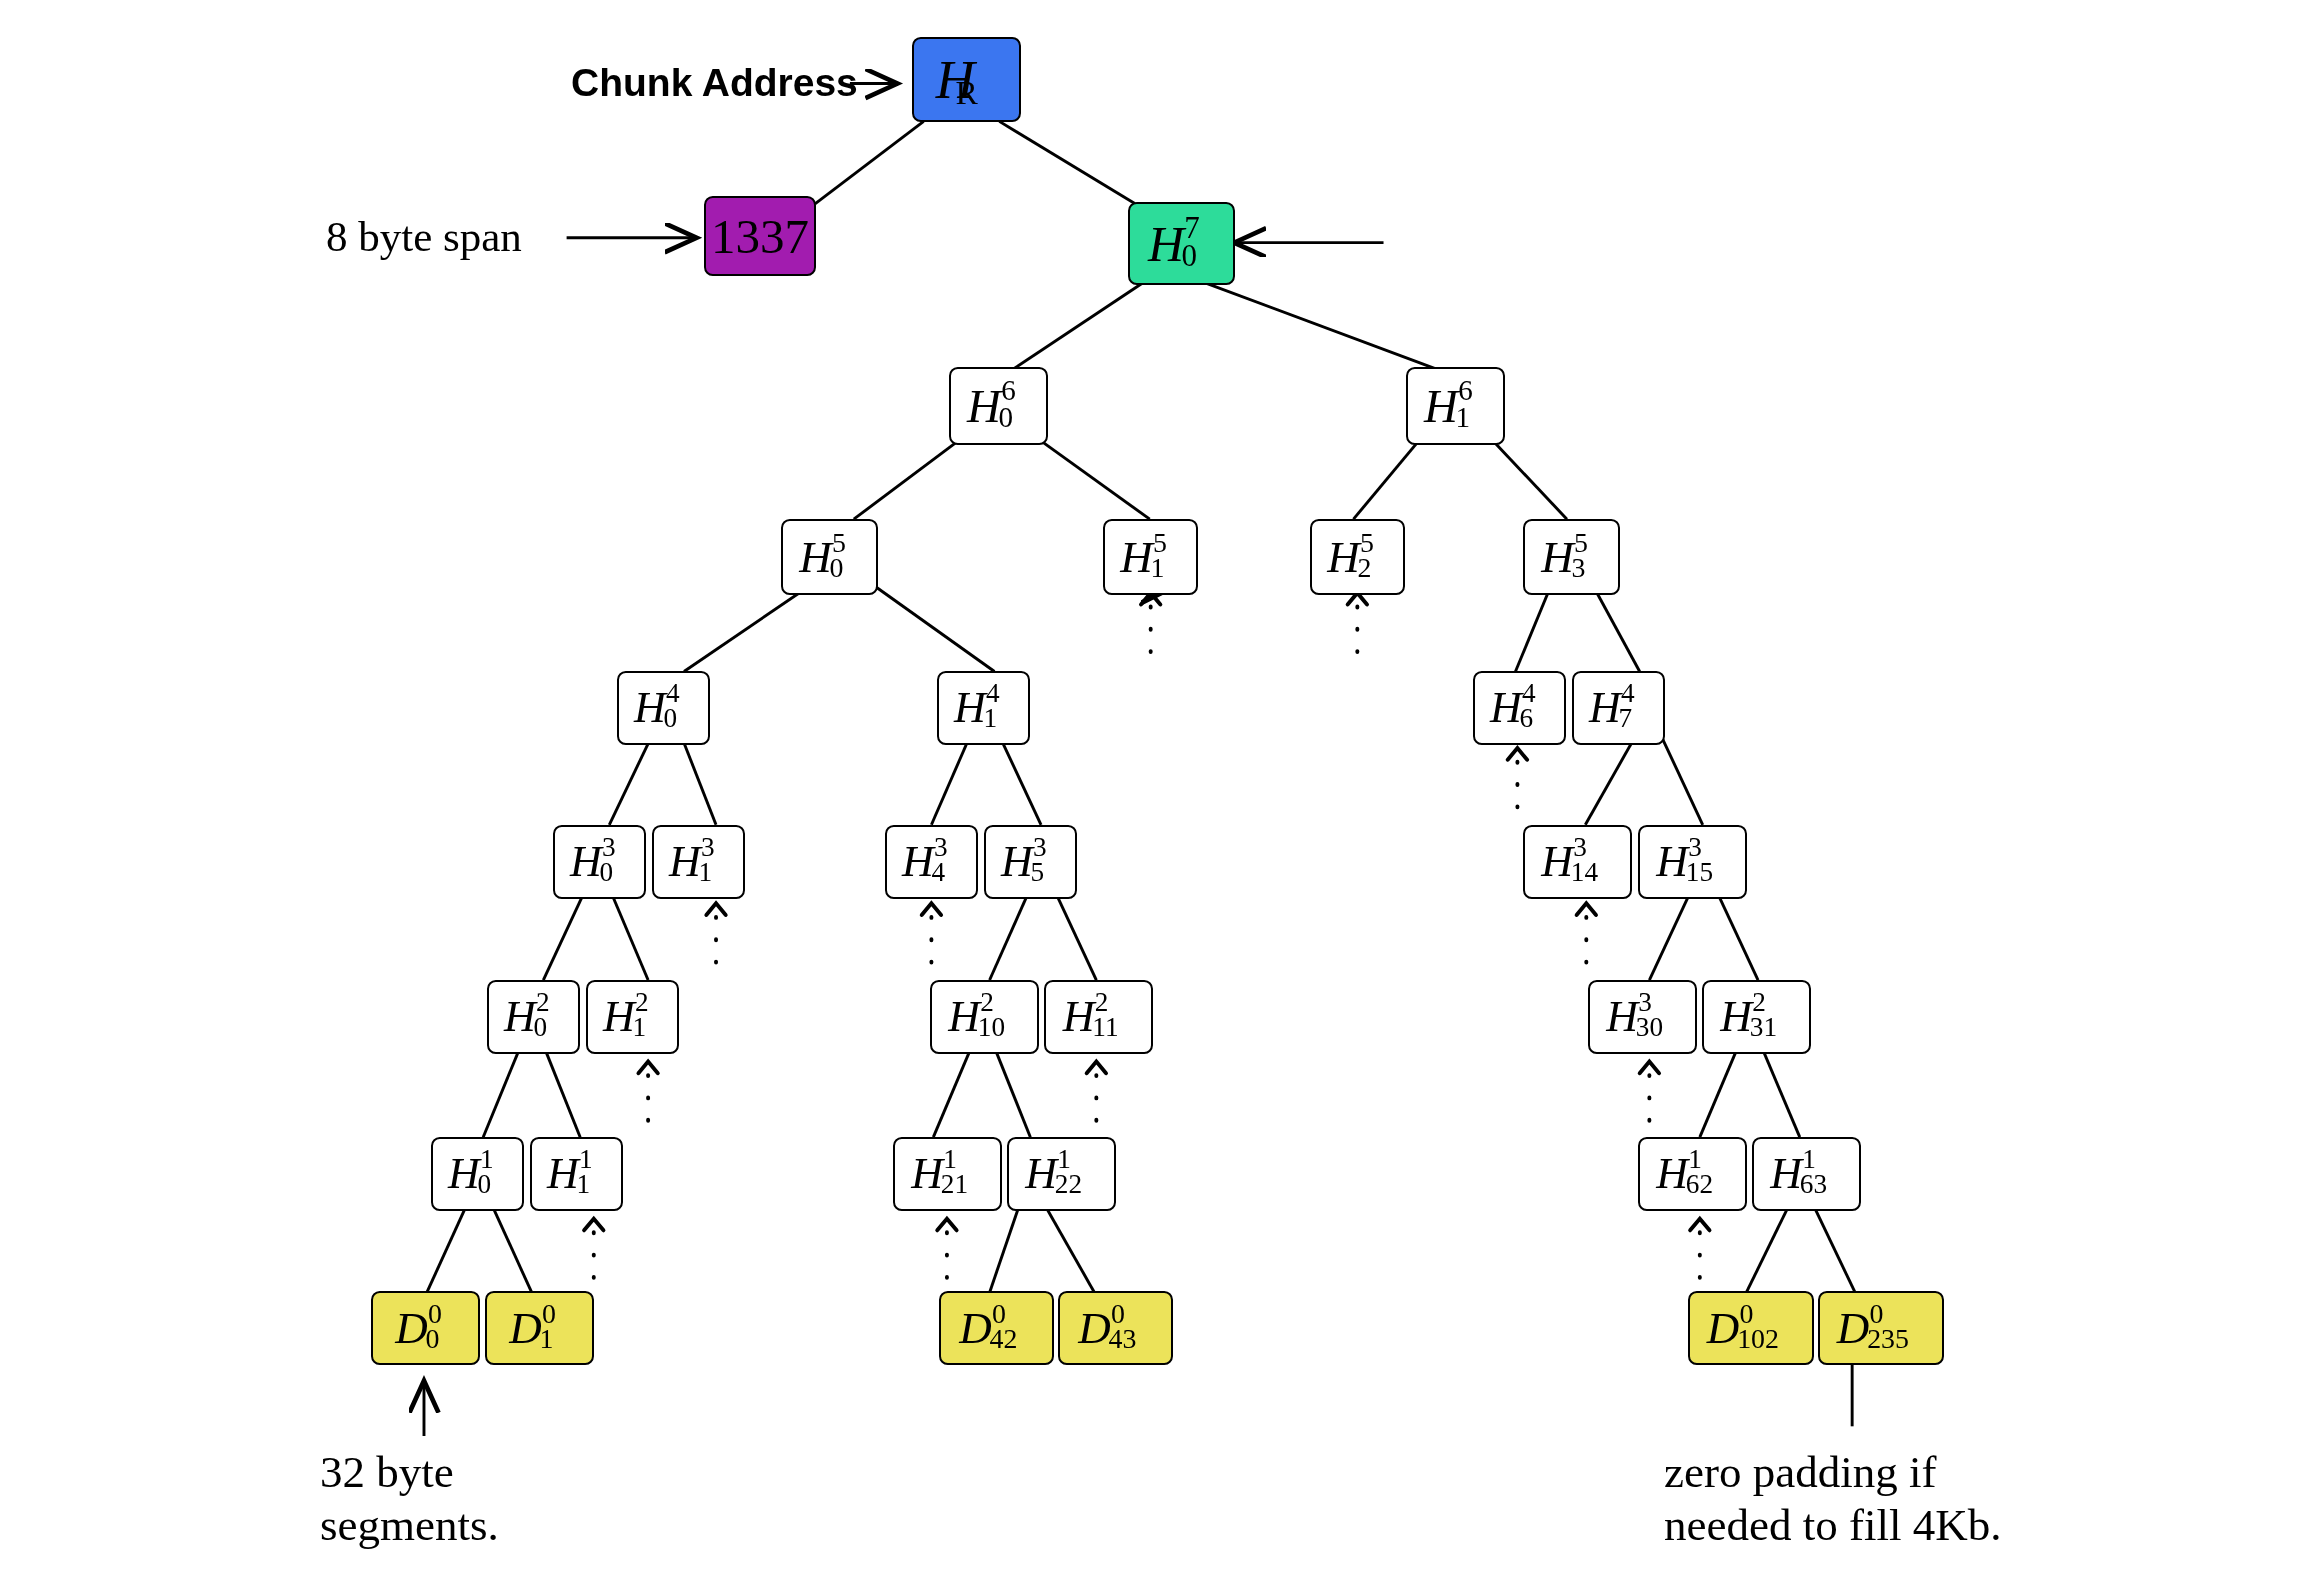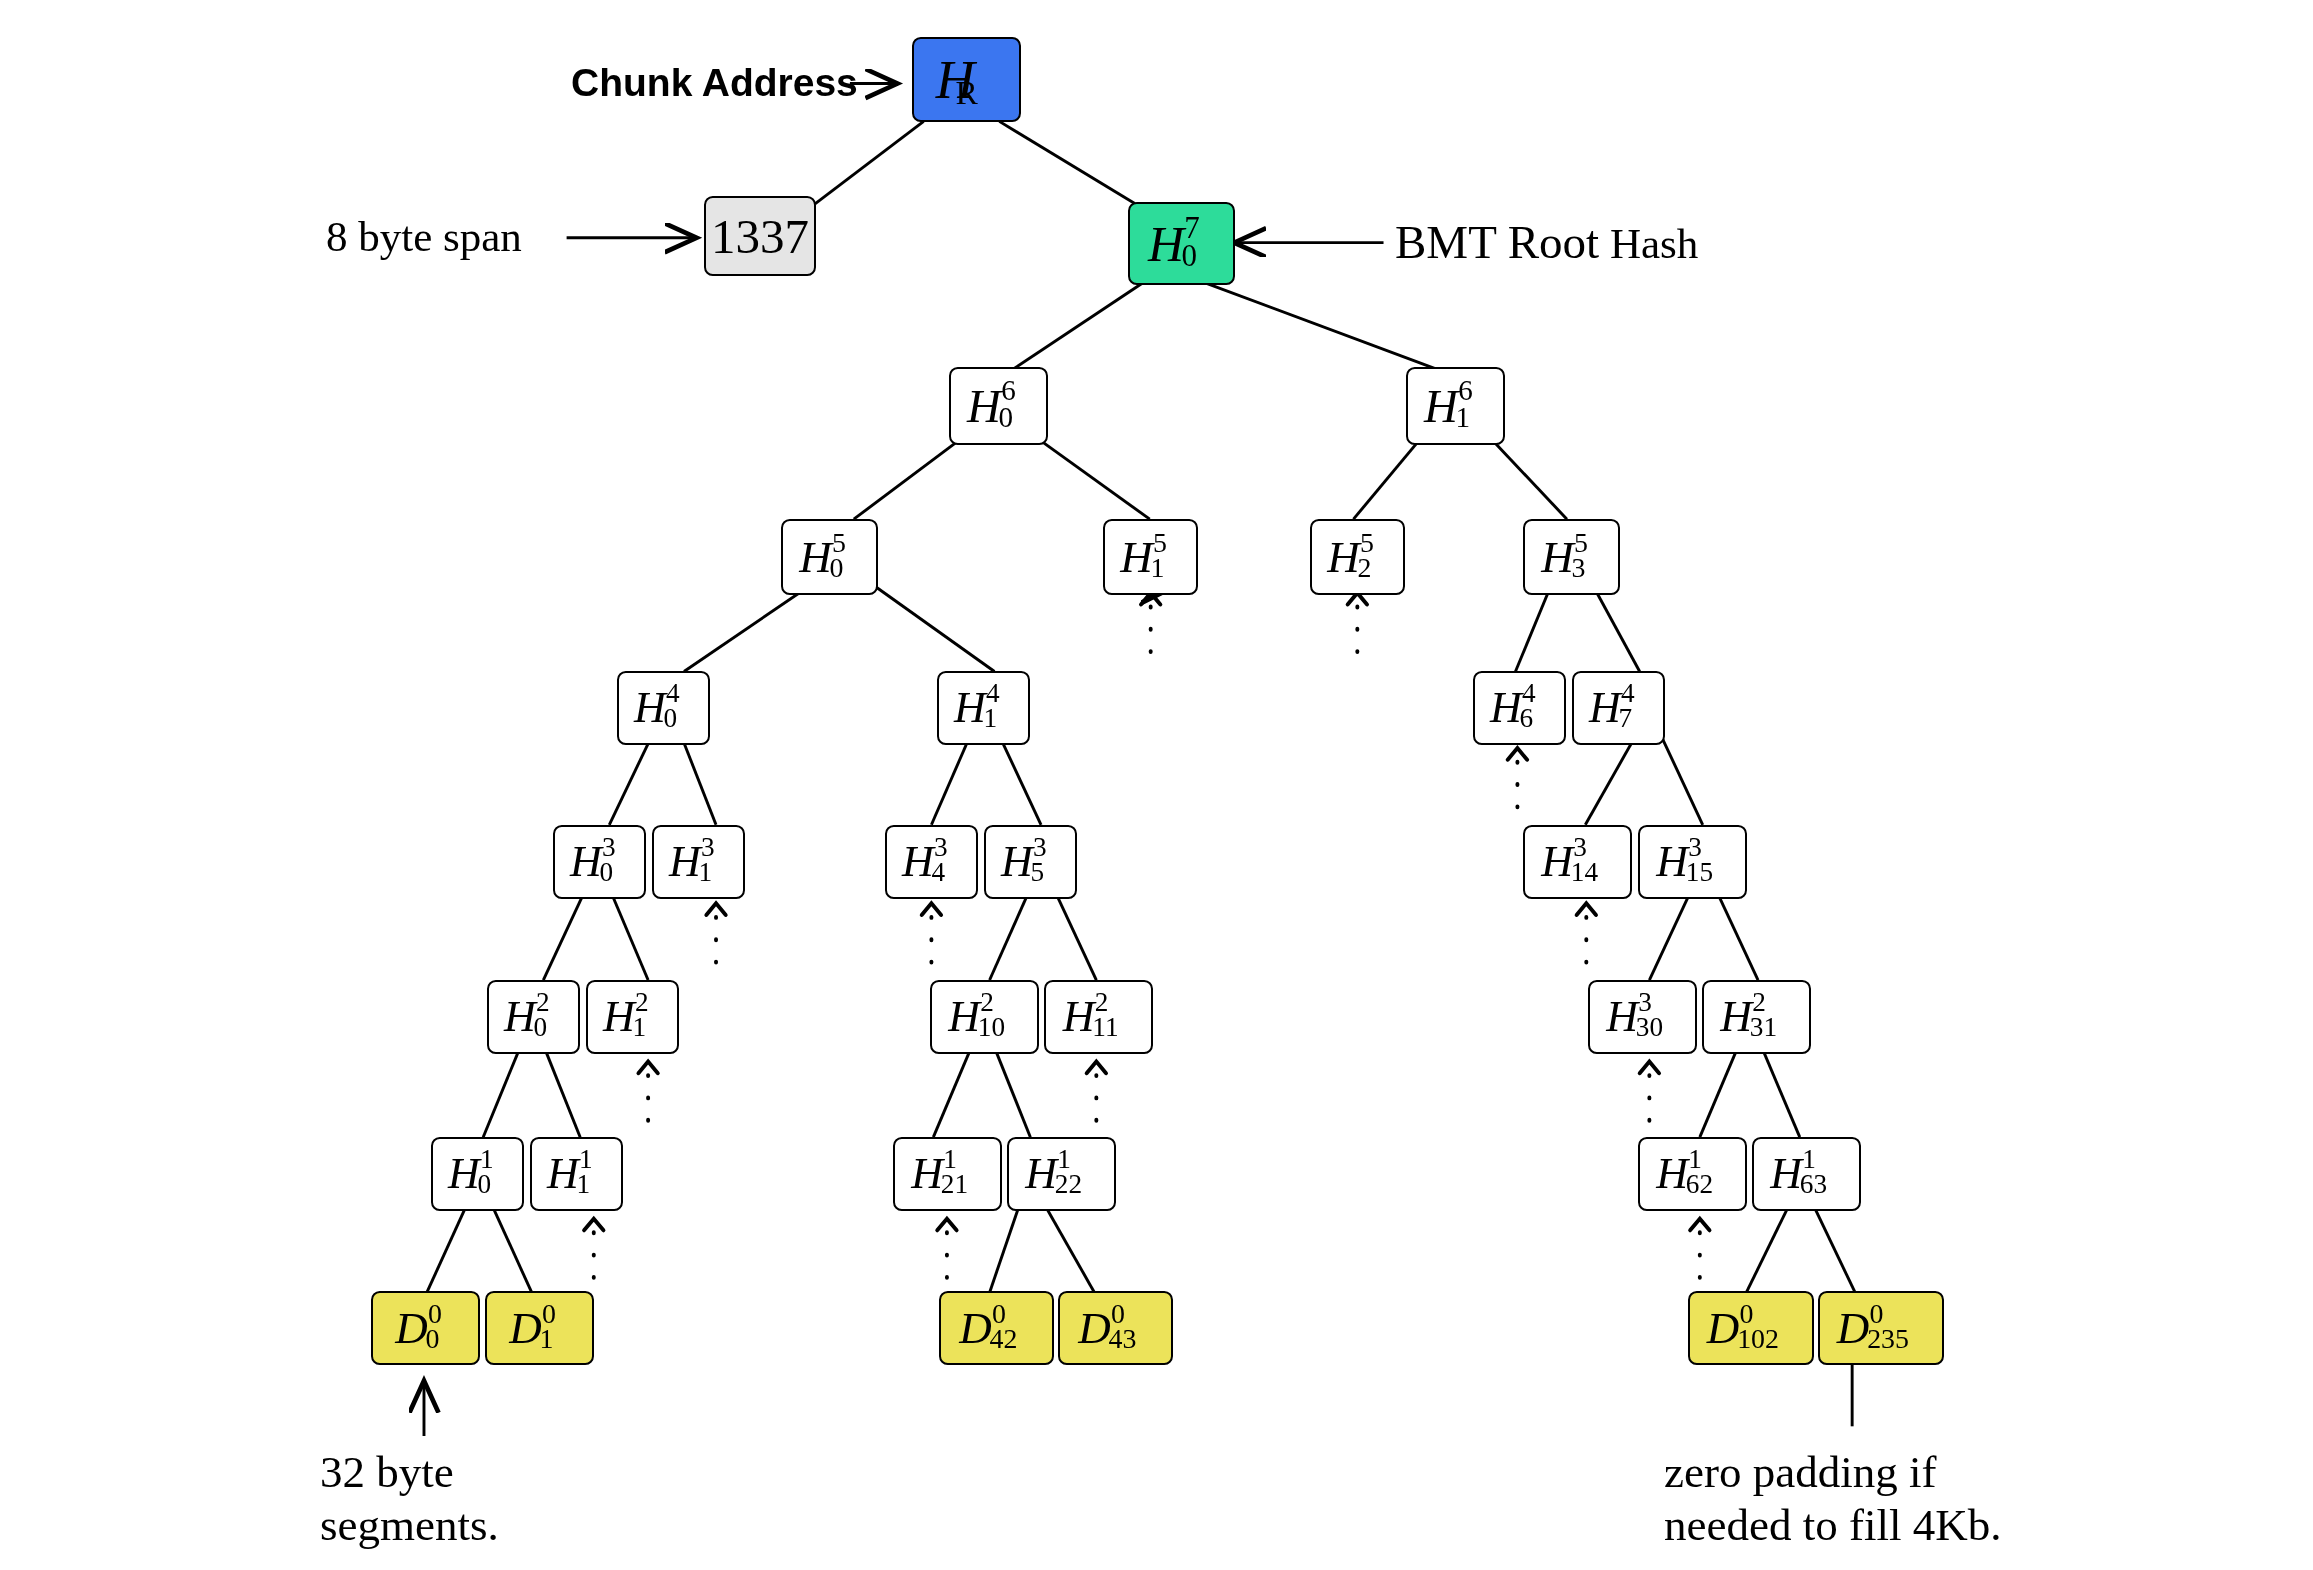--- a/index.html
+++ b/index.html
@@ -55,21 +55,21 @@
     font-size: 0.62em;
     position: relative;
     top: 0.40em;
     left: -0.58em;
     display: inline-block;
   }
   .node .plain {
     font-style: normal;
   }
   .node-root { background: #3b76f0; }
-  .node-span { background: #e5e5e5; }
+  .node-span { background: #a21caf; }
   .node-bmt  { background: #2ddc9a; }
   .node-leaf { background: #ece35a; }
 
   .caption {
     position: absolute;
     color: #000000;
     font-family: "Liberation Serif", "DejaVu Serif", serif;
     white-space: nowrap;
     line-height: 1.18;
   }
@@ -201,24 +201,20 @@
       <path d="M602,1268  L612,1256  L622,1268"></path>
       <path d="M966,1268  L976,1256  L986,1268"></path>
       <path d="M1742,1268 L1752,1256 L1762,1268"></path>
     </g>
   </svg>
 
   <div class="caption caption-sans" style="left:571px; top:60px; font-size:39px;">Chunk Address</div>
 
   <div class="caption" style="left:326px; top:212px; font-size:43px;">8 byte span</div>
 
-  <div class="caption" style="left:1395px; top:215px; font-size:43px;">
-    <span style="font-size:47px;">BMT Root</span>
-    <span>Hash</span>
-  </div>
 
   <div class="caption caption-center" style="left:320px; top:1446px; font-size:45px; width:223px;">
     <div>32 byte</div>
     <div>segments.</div>
   </div>
 
   <div class="caption caption-center" style="left:1664px; top:1446px; font-size:45px; width:466px;">
     <div>zero padding if</div>
     <div>needed to fill 4Kb.</div>
   </div>

